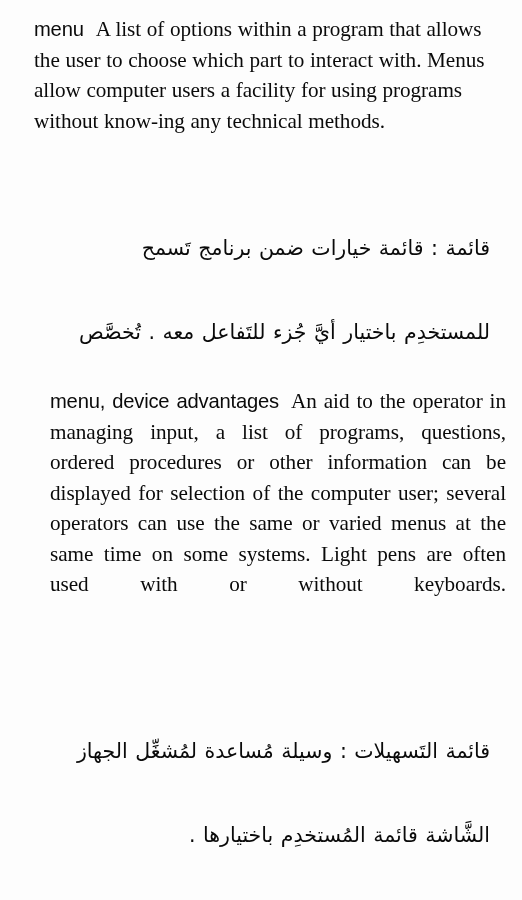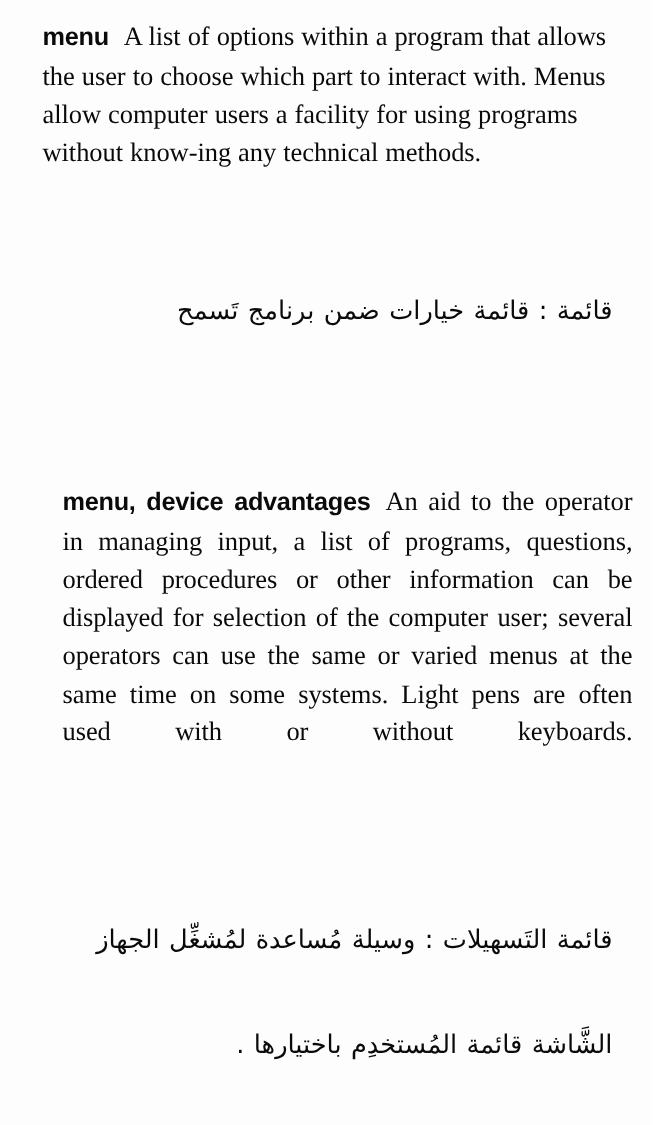--- a/index.html
+++ b/index.html
@@ -30,21 +30,21 @@
     font-size: 21.2px;
     line-height: 30.5px;
     text-align: justify;
     text-justify: inter-word;
     color: #0a0a0a;
     letter-spacing: -0.05px;
     word-spacing: 0.4px;
     -webkit-font-smoothing: none;
   }
   .entry-en .headword {
-    font-weight: bold;
+    font-weight: normal;
     font-family: "Liberation Sans", sans-serif;
     font-size: 20.2px;
     letter-spacing: -0.2px;
   }
   .entry-en .gap {
     display: inline-block;
     width: 12px;
   }
 
   .entry-en-1 {
@@ -105,20 +105,23 @@
 <div class="page">
 
   <div class="entry-en entry-en-1 blk-en1">
     <span class="headword">menu</span><span class="gap"></span><span>A list of options within a program that allows the user to choose which part to interact with. Menus allow computer users a facility for using programs without know-ing any technical methods.</span>
   </div>
 
   <div class="entry-ar blk-ar1">
     <div class="ar-line">
       <span>قائمة : قائمة خيارات ضمن برنامج تَسمح</span>
     </div>
+    <div class="ar-line">
+      <span>للمستخدِم باختيار أيَّ جُزء للتَفاعل معه . تُخصَّص</span>
+    </div>
   </div>
 
   <div class="entry-en entry-en-2 blk-en2">
     <span class="headword">menu, device advantages</span><span class="gap"></span><span>An aid to the operator in managing input, a list of programs, questions, ordered procedures or other information can be displayed for selection of the computer user; several operators can use the same or varied menus at the same time on some systems. Light pens are often used with or without keyboards.</span>
   </div>
 
   <div class="entry-ar blk-ar2">
     <div class="ar-line">
       <span class="ar-head">قائمة التَسهيلات : وسيلة مُساعدة لمُشغِّل الجهاز</span>
     </div>

